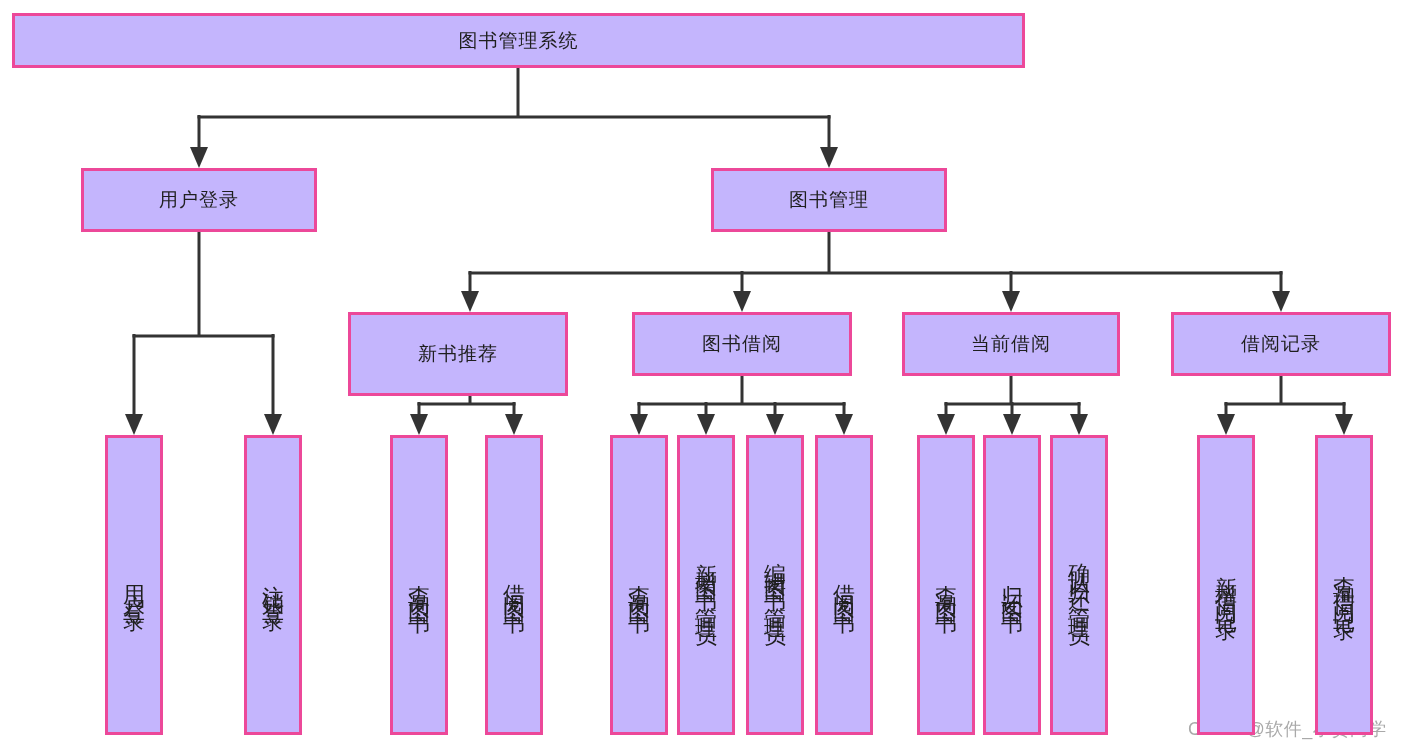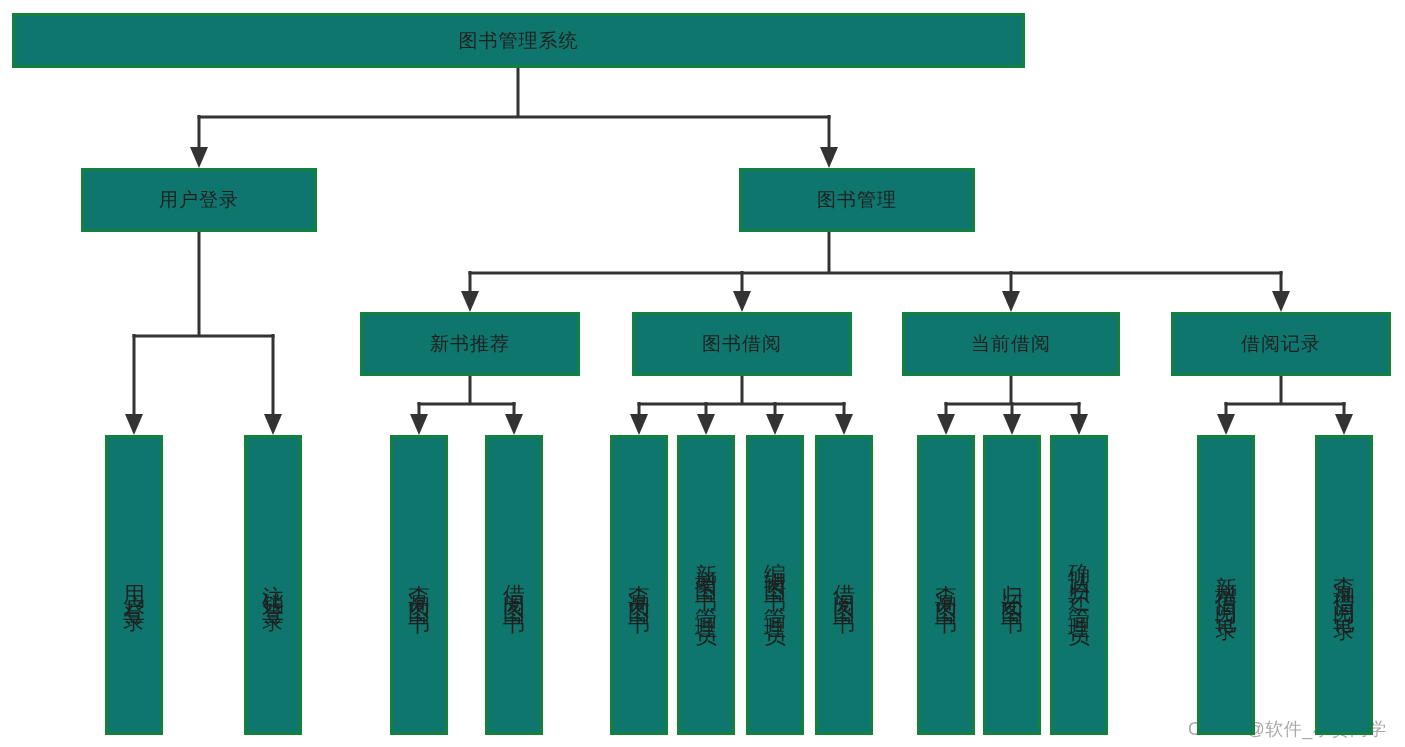--- a/index.html
+++ b/index.html
@@ -18,22 +18,22 @@
   svg.connectors {
     position: absolute;
     left: 0; top: 0;
     width: 1405px;
     height: 747px;
     z-index: 1;
   }
   .node {
     position: absolute;
     box-sizing: border-box;
-    border: 3px solid #15803d;
-    background: #0f766e;
+    border: 3px solid #ec4899;
+    background: #c4b5fd;
     display: flex;
     align-items: center;
     justify-content: center;
     color: #1f1f1f;
     z-index: 2;
   }
   .node.h { font-size: 19px; letter-spacing: 1px; }
   .node.leaf { width: 58px; top: 435px; height: 300px; }
   .vtext {
     writing-mode: vertical-rl;
@@ -50,22 +50,22 @@
     top: 717px;
     font-size: 18px;
     color: #a9a9a9;
     letter-spacing: 0.5px;
     z-index: 1;
     white-space: nowrap;
   }
   
   #root   { left: 12px;  top: 13px;  width: 1013px; height: 55px; }
   #b0     { left: 81px;  top: 168px; width: 236px;  height: 64px; }
-  #b1     { left: 711px; top: 168px; width: 236px;  height: 64px; margin-left: 28px; }
-  #g0     { left: 360px; top: 312px; width: 220px;  height: 64px; }
+  #b1     { left: 711px; top: 168px; width: 236px;  height: 64px; }
+  #g0     { left: 348px; top: 312px; width: 220px;  height: 84px; }
   #g1     { left: 632px; top: 312px; width: 220px;  height: 64px; }
   #g2     { left: 902px; top: 312px; width: 218px;  height: 64px; }
   #g3     { left: 1171px;top: 312px; width: 220px;  height: 64px; }
   #u0 { left: 105px; }  #u1 { left: 244px; }
   #n0 { left: 390px; }  #n1 { left: 485px; }
   #j0 { left: 610px; }  #j1 { left: 677px; }  #j2 { left: 746px; }  #j3 { left: 815px; }
   #c0 { left: 917px; }  #c1 { left: 983px; }  #c2 { left: 1050px; }
   #r0 { left: 1197px; } #r1 { left: 1315px; }
 </style>
 </head>

